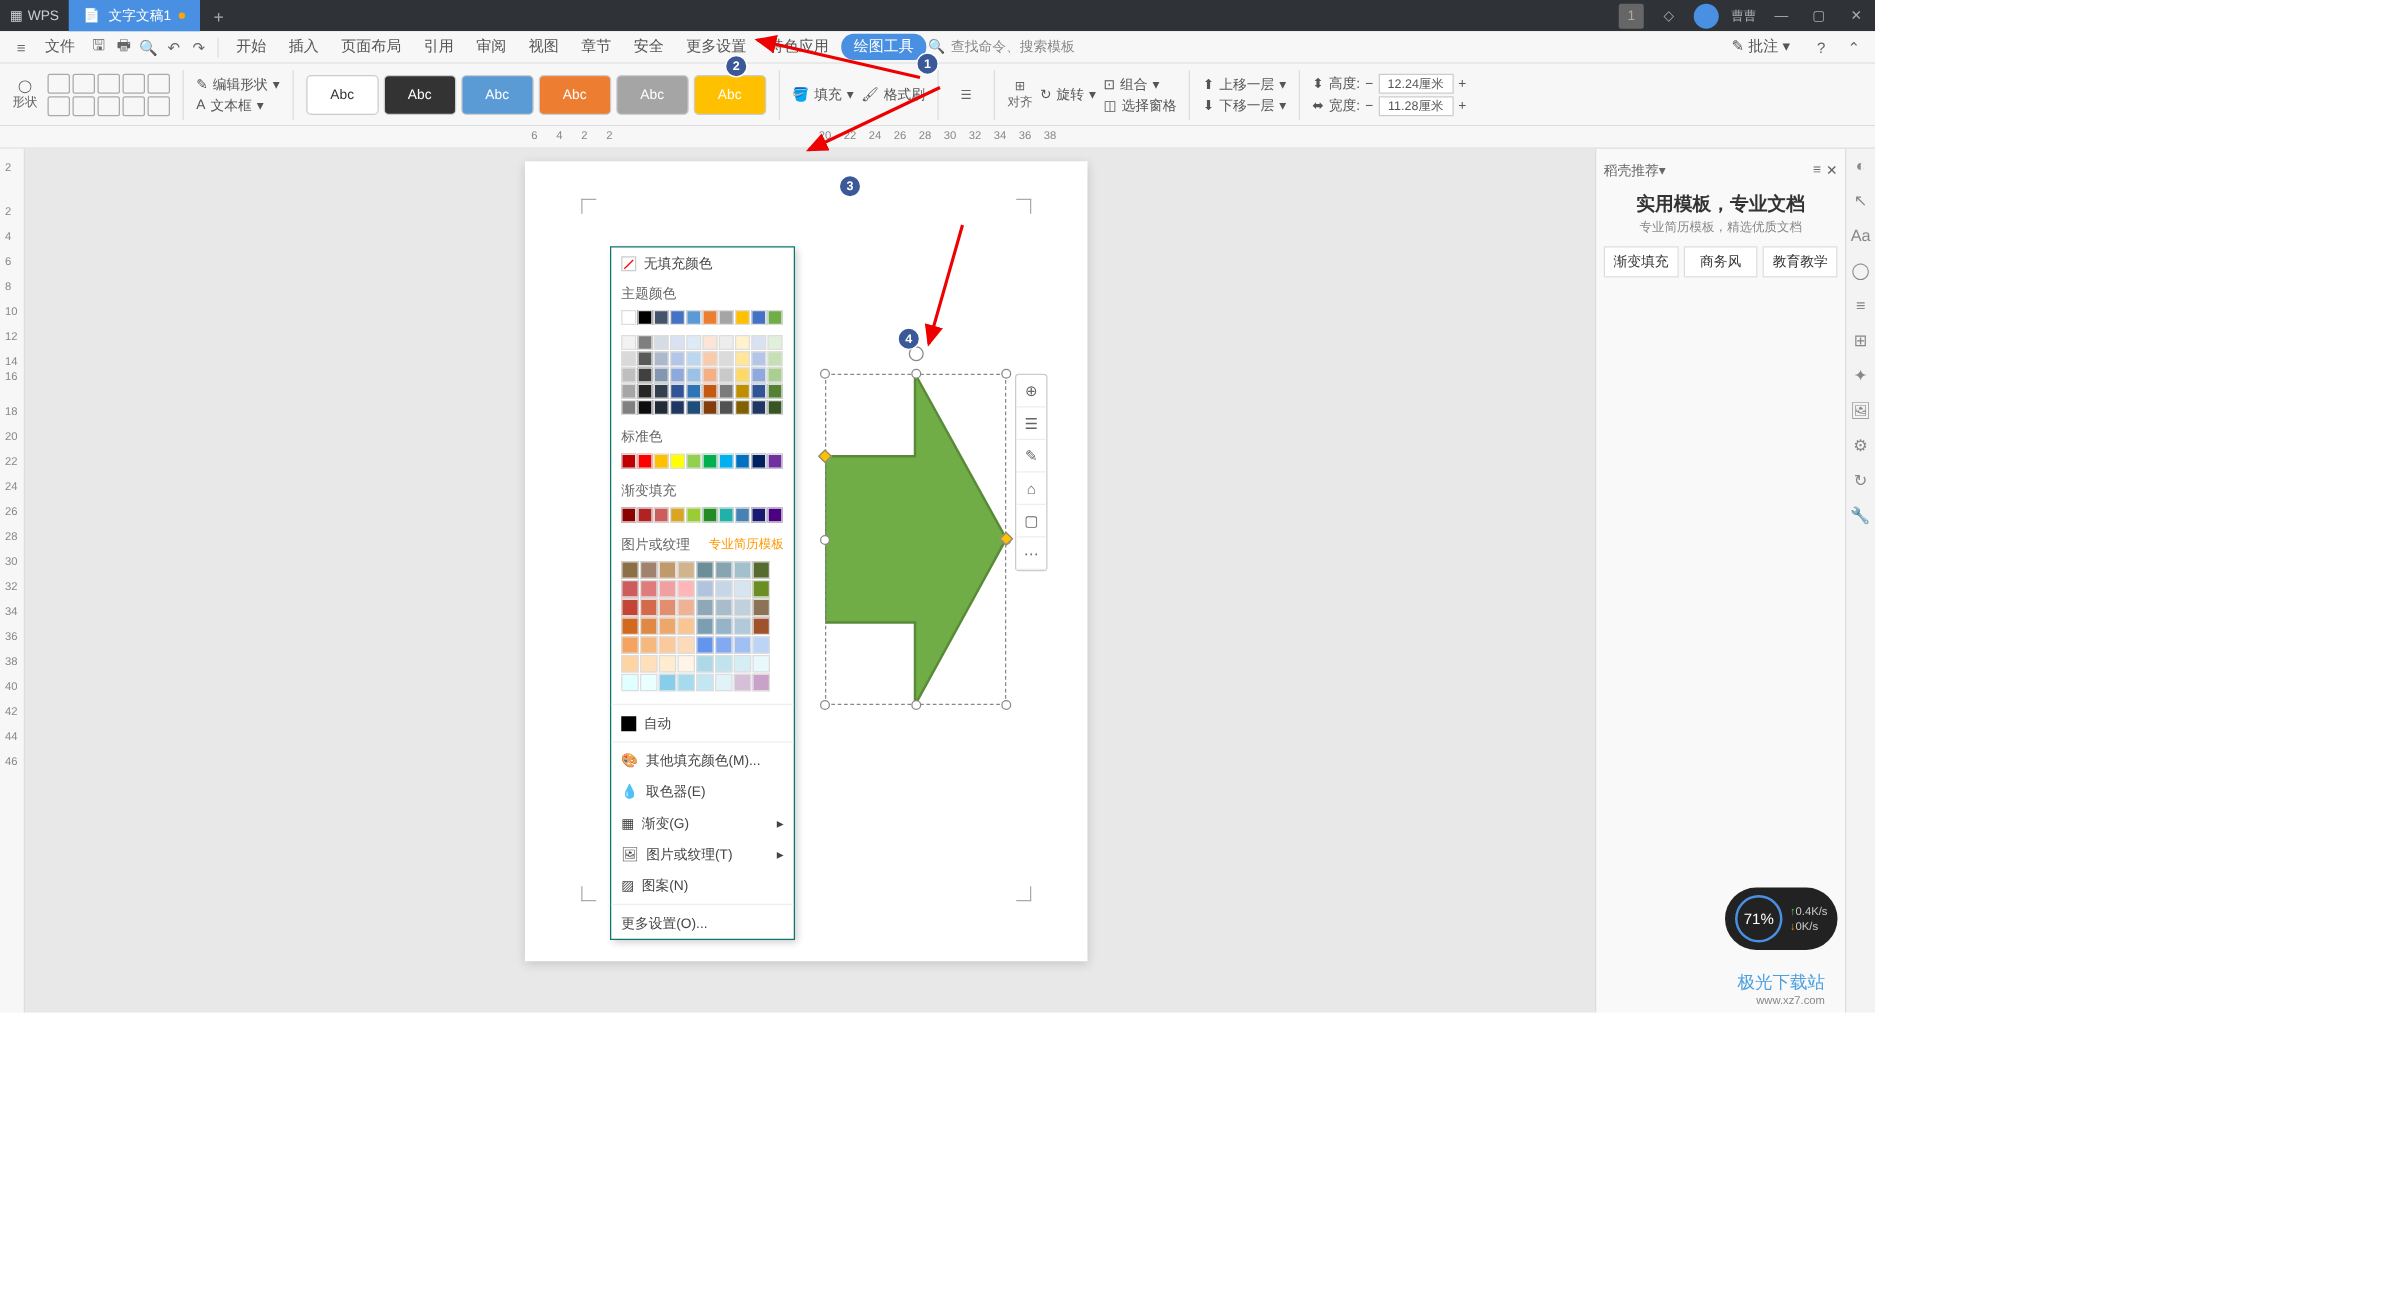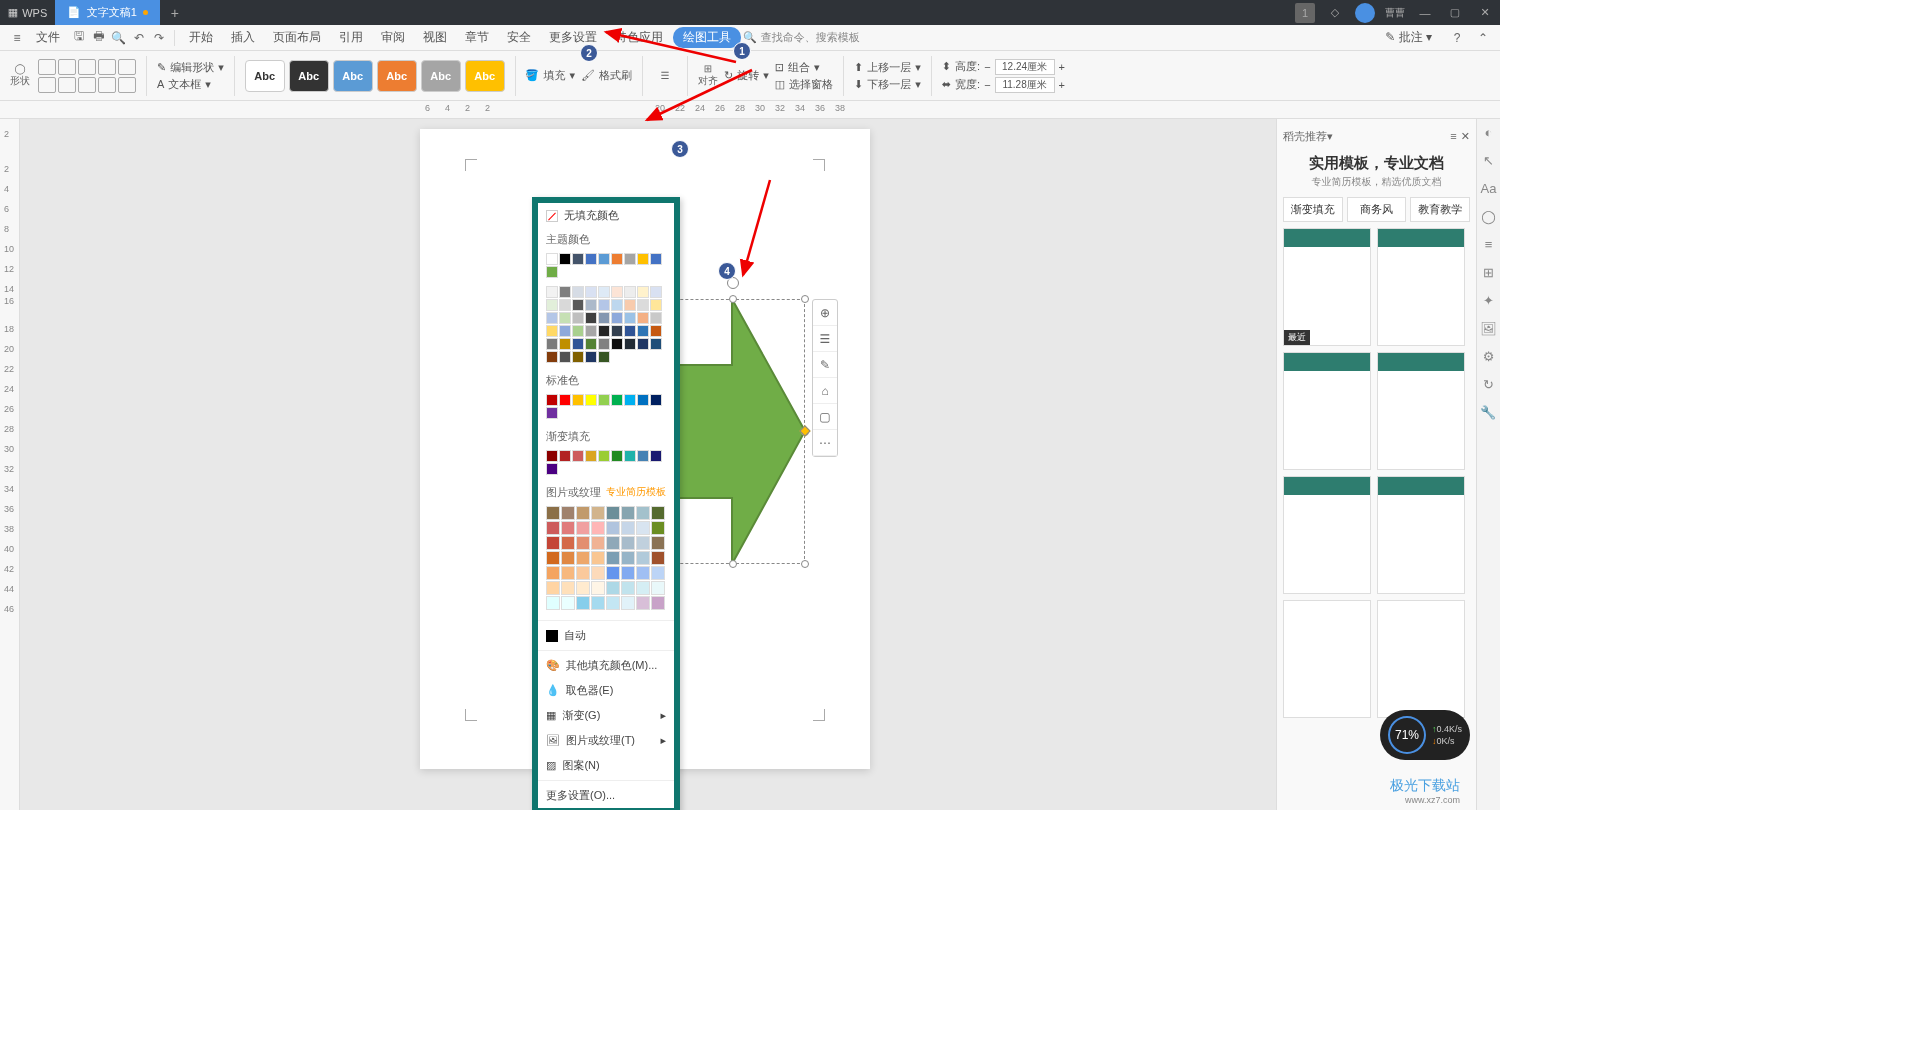--- a/index.html
+++ b/index.html
@@ -26,21 +26,21 @@
 .menubar .search-box { display: flex; align-items: center; gap: 4px; color: #888; font-size: 11px; }
 .menubar .right { margin-left: auto; display: flex; align-items: center; gap: 8px; }
 
 
 .ribbon { height: 50px; background: #f7f7f7; border-bottom: 1px solid #ddd; display: flex; align-items: center; padding: 0 8px; gap: 6px; }
 .ribbon .group { display: flex; align-items: center; gap: 4px; }
 .ribbon .vsep { width: 1px; height: 40px; background: #ddd; margin: 0 4px; }
 .ribbon .btn-icon { width: 24px; height: 40px; display: flex; flex-direction: column; align-items: center; justify-content: center; color: #666; font-size: 10px; }
 .ribbon .shape-grid { display: grid; grid-template-columns: repeat(5, 18px); grid-template-rows: repeat(2, 16px); gap: 2px; }
 .ribbon .shape-grid span { border: 1px solid #aaa; border-radius: 2px; }
-.ribbon .style-box { width: 40px; height: 32px; border: 1px solid #ccc; border-radius: 4px; display: flex; align-items: center; justify-content: center; font-size: 11px; font-weight: bold; }
+.ribbon .style-box { width: 58px; height: 32px; border: 1px solid #ccc; border-radius: 4px; display: flex; align-items: center; justify-content: center; font-size: 11px; }
 .ribbon .sb-white { background: #fff; color: #333; }
 .ribbon .sb-black { background: #333; color: #fff; }
 .ribbon .sb-blue { background: #5b9bd5; color: #fff; }
 .ribbon .sb-orange { background: #ed7d31; color: #fff; }
 .ribbon .sb-gray { background: #a5a5a5; color: #fff; }
 .ribbon .sb-gold { background: #ffc000; color: #fff; }
 .ribbon .dual { display: flex; flex-direction: column; gap: 2px; }
 .ribbon .dual .row { display: flex; align-items: center; gap: 4px; font-size: 11px; color: #555; }
 .ribbon .size-input { width: 60px; height: 16px; border: 1px solid #ccc; background: #fff; font-size: 10px; text-align: center; }
 
@@ -69,21 +69,21 @@
 .h-ml { top: 50%; left: -4px; margin-top: -4px; } .h-mr { top: 50%; right: -4px; margin-top: -4px; }
 .rotate-h { position: absolute; top: -22px; left: 50%; margin-left: -6px; width: 12px; height: 12px; border: 1px solid #888; border-radius: 50%; background: #fff; }
 .adj-h { position: absolute; width: 8px; height: 8px; background: #ffc000; border: 1px solid #888; transform: rotate(45deg); }
 .arrow-shape { width: 100%; height: 100%; }
 
 
 .float-tb { position: absolute; left: 792px; top: 180px; width: 26px; background: #fff; border: 1px solid #ccc; border-radius: 3px; display: flex; flex-direction: column; }
 .float-tb span { height: 26px; display: flex; align-items: center; justify-content: center; border-bottom: 1px solid #eee; color: #666; font-size: 12px; }
 
 
-.fill-dropdown { position: absolute; left: 512px; top: 78px; width: 148px; background: #fff; border: 6px solid #0f766e; box-shadow: 2px 2px 6px rgba(0,0,0,0.2); z-index: 100; font-size: 11px; }
+.fill-dropdown { position: absolute; left: 468px; top: 78px; width: 148px; background: #fff; border: 1px solid #0f766e; box-shadow: 2px 2px 6px rgba(0,0,0,0.2); z-index: 100; font-size: 11px; }
 .fill-dropdown .fd-item { padding: 5px 8px; display: flex; align-items: center; gap: 6px; color: #444; }
 .fill-dropdown .fd-section { padding: 4px 8px; color: #666; font-size: 11px; }
 .fill-dropdown .color-grid { display: flex; flex-wrap: wrap; gap: 1px; padding: 2px 8px 6px 8px; }
 .fill-dropdown .color-grid.big { padding-bottom: 8px; }
 .fill-dropdown .sw { width: 12px; height: 12px; border: 1px solid #ddd; }
 .fill-dropdown .sw.big { width: 14px; height: 14px; }
 .fill-dropdown .vip-tag { color: #f90; font-size: 10px; margin-left: auto; }
 .fill-dropdown hr { border: none; border-top: 1px solid #eee; margin: 2px 0; }
 
 
@@ -541,43 +541,20 @@
           <span>✕</span>
         </span>
     </div>
     <div class="headline">实用模板，专业文档</div>
     <div class="subhead">专业简历模板，精选优质文档</div>
     <div class="tabs">
       <span>渐变填充</span>
       <span>商务风</span>
       <span>教育教学</span>
     </div>
-    <div class="templates">
-      <div class="tmpl">
-          <div class="bar"></div>
-          <div class="recent">最近</div>
-        </div>
-      <div class="tmpl">
-          <div class="bar"></div>
-        </div>
-      <div class="tmpl">
-          <div class="bar"></div>
-        </div>
-      <div class="tmpl">
-          <div class="bar"></div>
-        </div>
-      <div class="tmpl">
-          <div class="bar"></div>
-        </div>
-      <div class="tmpl">
-          <div class="bar"></div>
-        </div>
-      <div class="tmpl"></div>
-      <div class="tmpl"></div>
-    </div>
   </div>
 
   <div class="icon-strip">
     <span>◐</span>
     <span>↖</span>
     <span>Aa</span>
     <span>◯</span>
     <span>≡</span>
     <span>⊞</span>
     <span>✦</span>

